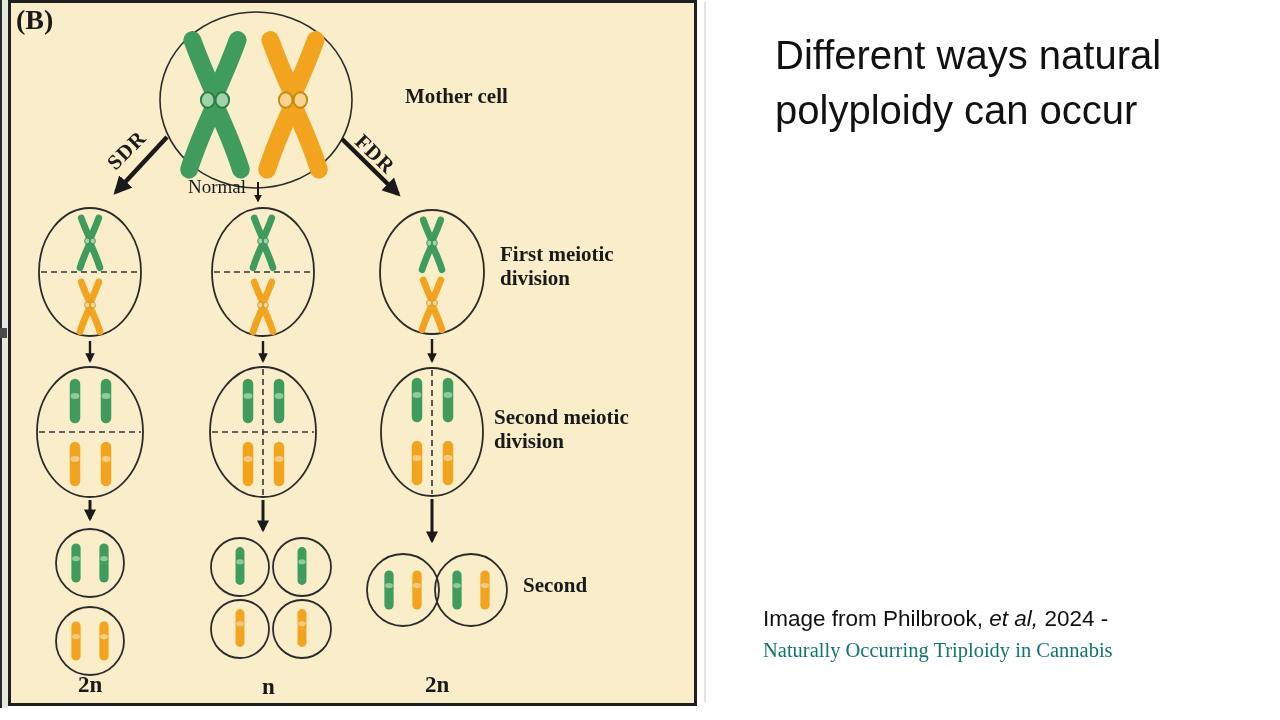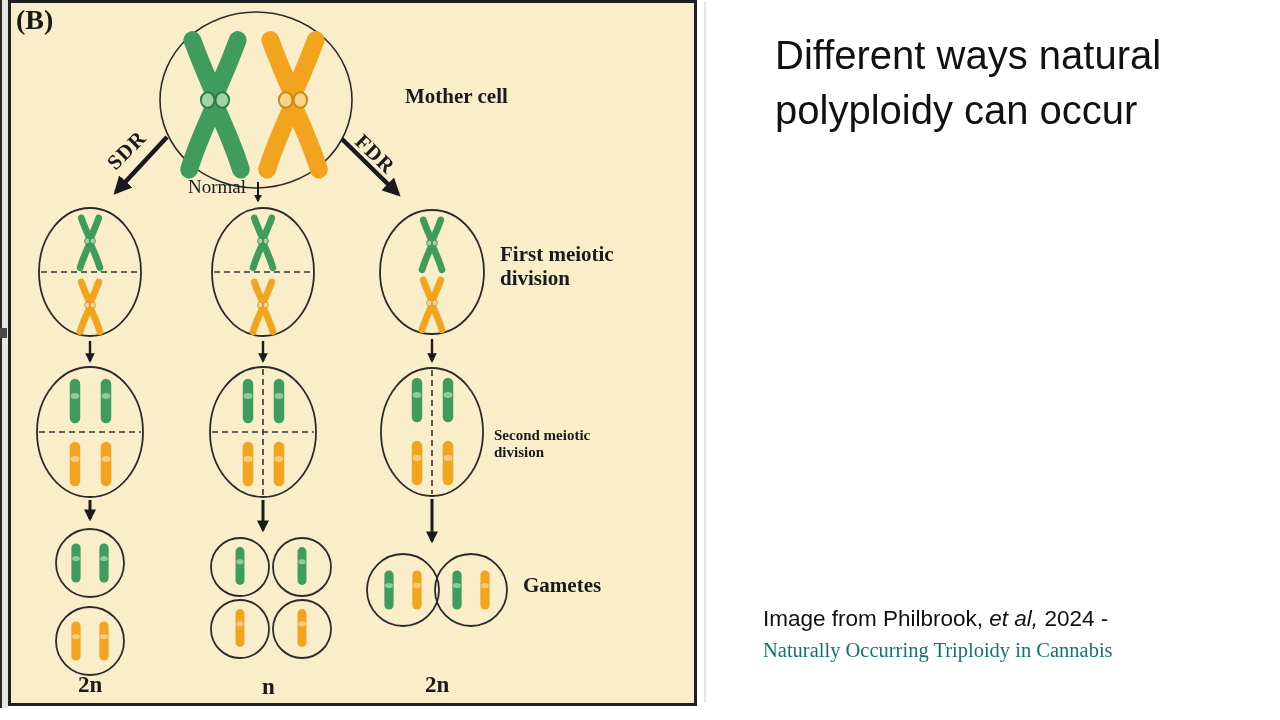--- a/index.html
+++ b/index.html
@@ -7,21 +7,21 @@
          font-family:"Liberation Sans",sans-serif;}
   .art{position:absolute;left:0;top:0;width:1280px;height:720px;}
   .lbl{position:absolute;font-family:"Liberation Serif",serif;font-weight:bold;color:#1a1a1a;
        white-space:pre-line;line-height:1.15;}
   .panel-label{left:16px;top:4px;font-size:28px;}
   .mother-label{left:362px;top:84px;font-size:21px;margin-left:43px;}
   .sdr-label{left:104px;top:138px;font-size:21px;transform:rotate(-45deg);letter-spacing:1px;}
   .fdr-label{left:352px;top:142px;font-size:21px;transform:rotate(44deg);letter-spacing:1px;}
   .normal-label{left:188px;top:176px;font-size:19px;font-weight:normal;}
   .first-div-label{left:500px;top:242px;font-size:21px;}
-  .second-div-label{left:494px;top:405px;font-size:15px;margin-top:22px;}
+  .second-div-label{left:494px;top:405px;font-size:21px;}
   .gametes-label{left:523px;top:573px;font-size:21px;}
   .ploidy{font-size:23px;}
   .ploidy-sdr{left:78px;top:672px;}
   .ploidy-normal{left:262px;top:674px;}
   .ploidy-fdr{left:425px;top:672px;}
   .title{position:absolute;left:775px;top:28px;width:480px;font-size:40px;line-height:1.38;
          color:#111;white-space:pre-line;}
   .body-line{position:absolute;left:763px;top:288px;width:500px;font-size:22.5px;color:#111;}
   .body-para{position:absolute;left:763px;top:352px;width:500px;font-size:22.5px;line-height:1.45;
              color:#111;white-space:pre-line;}
@@ -183,21 +183,21 @@
 
   <div class="lbl panel-label">(B)</div>
   <div class="lbl mother-label">Mother cell</div>
   <div class="lbl sdr-label">SDR</div>
   <div class="lbl fdr-label">FDR</div>
   <div class="lbl normal-label">Normal</div>
   <div class="lbl first-div-label">First meiotic
 division</div>
   <div class="lbl second-div-label">Second meiotic
 division</div>
-  <div class="lbl gametes-label">Gametes</div>
+  <div class="lbl gametes-label">Second</div>
   <div class="lbl ploidy ploidy-sdr">2n</div>
   <div class="lbl ploidy ploidy-normal">n</div>
   <div class="lbl ploidy ploidy-fdr">2n</div>
 
   <div class="title">Different ways natural
 polyploidy can occur</div>
   <div class="citation"><span>Image from Philbrook, </span><span class="it">et al, </span><span>2024 -</span></div>
   <div class="citation-line2">Naturally Occurring Triploidy in Cannabis</div>
 
 </div>

